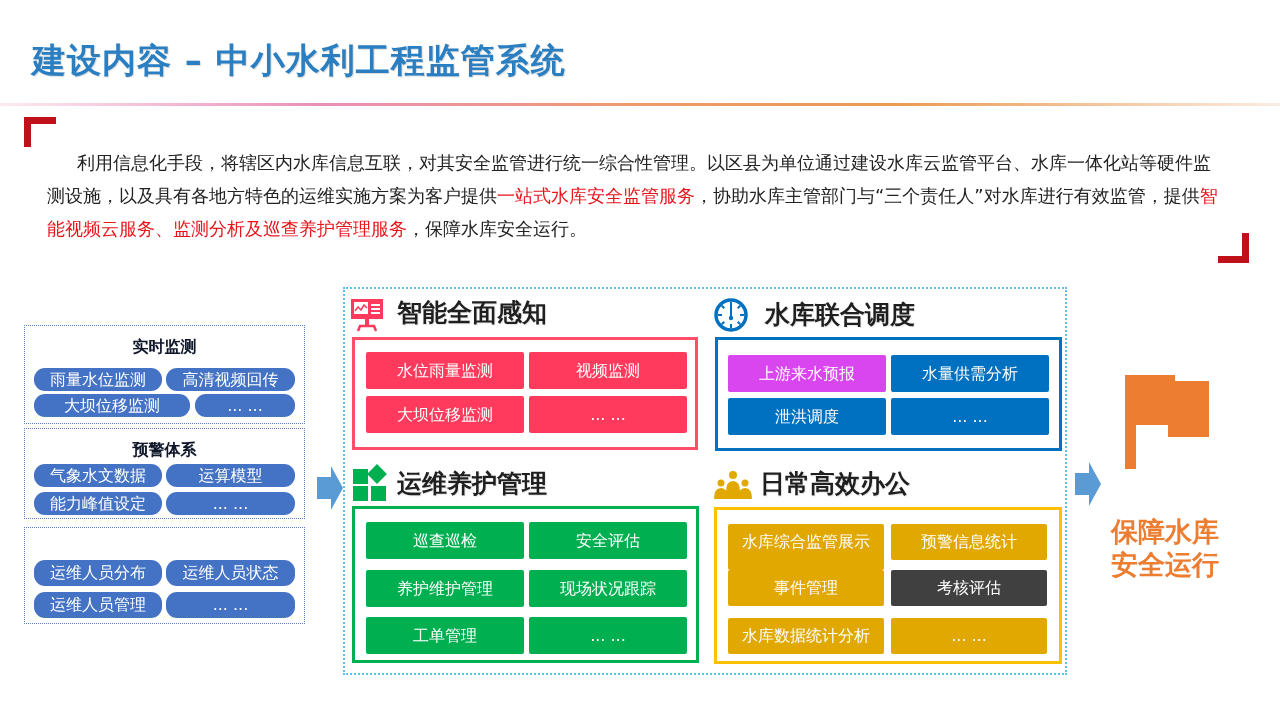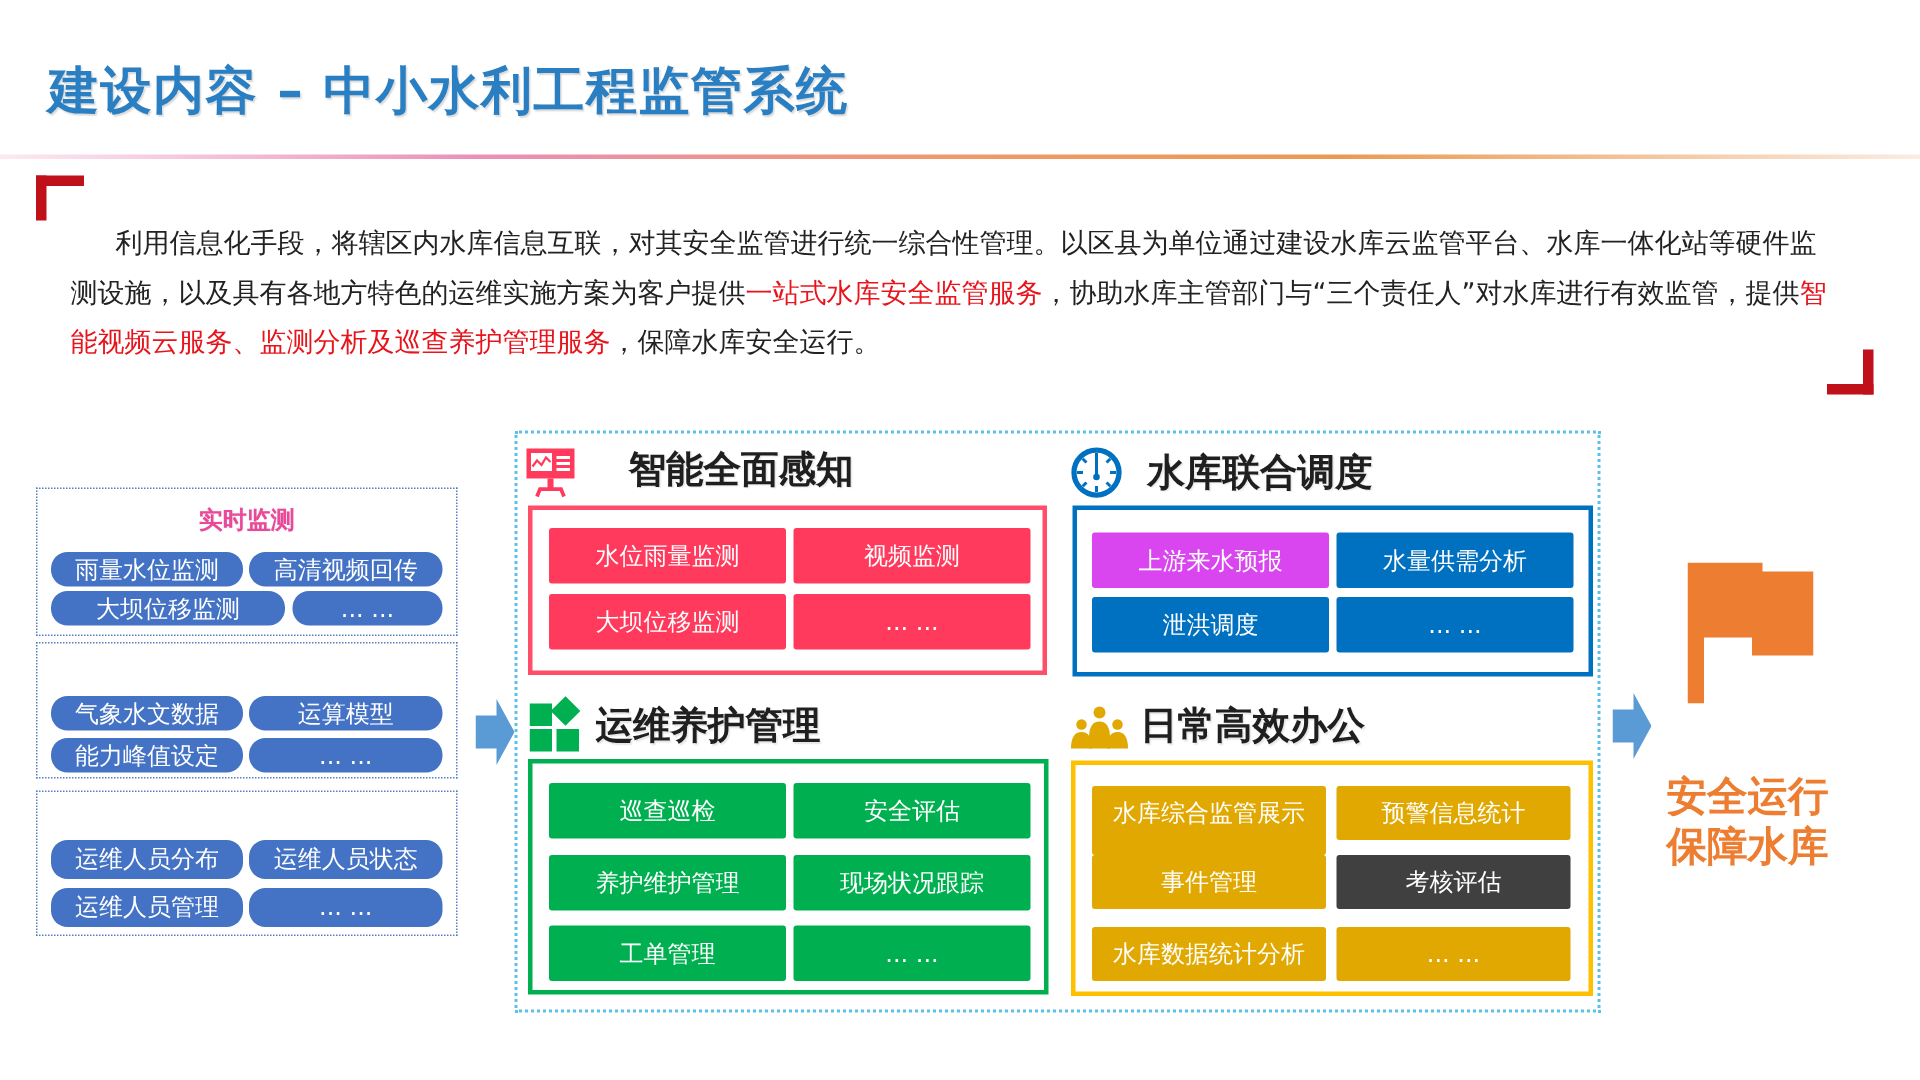--- a/index.html
+++ b/index.html
@@ -28,21 +28,21 @@
     font-size: 18px; line-height: 33px; color: #222; text-indent: 30px;
   }
   .intro .hl { color: #e8141c; }
 
   
   .lgroup {
     position: absolute; left: 24px; width: 281px;
     border: 1.5px dotted #5a7fc0;
   }
   .lgroup .lhead {
-    text-align: center; font-weight: bold; font-size: 16px; color: #ec4899;
+    text-align: center; font-weight: bold; font-size: 16px; color: #0f172a;
     text-shadow: 0 0 1px rgba(0,0,0,0.15);
   }
   .ltile {
     position: absolute; height: 23px; background: #4472c4; color: #fff;
     font-size: 16px; line-height: 23px; text-align: center; border-radius: 11px;
   }
 
   .arrow {
     position: absolute; width: 26px; height: 44px;
   }
@@ -85,20 +85,21 @@
 
 <div class="lgroup" style="top:325px;height:99px;">
   <div class="lhead" style="margin-top:11px;">实时监测</div>
   <div class="ltile" style="left:9px;top:42px;width:128px;">雨量水位监测</div>
   <div class="ltile" style="left:141px;top:42px;width:129px;">高清视频回传</div>
   <div class="ltile" style="left:9px;top:68px;width:156px;">大坝位移监测</div>
   <div class="ltile" style="left:170px;top:68px;width:100px;">... ...</div>
 </div>
 
 <div class="lgroup" style="top:428px;height:91px;">
+  <div class="lhead" style="margin-top:11px;">预警体系</div>
   <div class="ltile" style="left:9px;top:35px;width:128px;">气象水文数据</div>
   <div class="ltile" style="left:141px;top:35px;width:129px;">运算模型</div>
   <div class="ltile" style="left:9px;top:63px;width:128px;">能力峰值设定</div>
   <div class="ltile" style="left:141px;top:63px;width:129px;">... ...</div>
 </div>
 
 <div class="lgroup" style="top:527px;height:97px;">
   <div class="ltile" style="left:9px;top:32px;width:128px;height:26px;line-height:26px;">运维人员分布</div>
   <div class="ltile" style="left:141px;top:32px;width:129px;height:26px;line-height:26px;">运维人员状态</div>
   <div class="ltile" style="left:9px;top:64px;width:128px;height:26px;line-height:26px;">运维人员管理</div>
@@ -114,21 +115,21 @@
 <svg class="sec-icon" style="left:350px;top:297px;" width="34" height="36" viewBox="0 0 34 36">
   <rect x="1" y="2" width="32" height="20" fill="#ff3a5c"></rect>
   <rect x="4" y="5" width="14" height="12" fill="#fff"></rect>
   <polyline points="5,14 8,10 11,13 14,8 17,11" fill="none" stroke="#ff3a5c" stroke-width="1.5"></polyline>
   <rect x="21" y="7" width="9" height="2" fill="#fff"></rect>
   <rect x="21" y="11" width="9" height="2" fill="#fff"></rect>
   <rect x="21" y="15" width="9" height="2" fill="#fff"></rect>
   <rect x="15" y="22" width="4" height="7" fill="#ff3a5c"></rect>
   <path d="M8 34 L10 29 L24 29 L26 34" fill="none" stroke="#ff3a5c" stroke-width="2.5"></path>
 </svg>
-<div class="sec-head" style="left:397px;top:296px;margin-left:22px;">智能全面感知</div>
+<div class="sec-head" style="left:397px;top:296px;">智能全面感知</div>
 <div class="box" style="left:352px;top:337px;width:346px;height:113px;border-color:#ff4d6a;"></div>
 <div class="tile" style="left:366px;top:352px;width:158px;height:37px;line-height:37px;background:#ff3a5c;">水位雨量监测</div>
 <div class="tile" style="left:529px;top:352px;width:158px;height:37px;line-height:37px;background:#ff3a5c;">视频监测</div>
 <div class="tile" style="left:366px;top:396px;width:158px;height:37px;line-height:37px;background:#ff3a5c;">大坝位移监测</div>
 <div class="tile" style="left:529px;top:396px;width:158px;height:37px;line-height:37px;background:#ff3a5c;">... ...</div>
 
 <svg class="sec-icon" style="left:713px;top:297px;" width="36" height="36" viewBox="0 0 36 36">
   <circle cx="18" cy="18" r="15" fill="none" stroke="#0070c0" stroke-width="3.5"></circle>
   <g stroke="#0070c0" stroke-width="2">
     <line x1="18" y1="5" x2="18" y2="9"></line>
@@ -184,15 +185,15 @@
 <div class="tile" style="left:891px;top:618px;width:156px;height:36px;line-height:36px;background:#e0a800;">... ...</div>
 
 <svg class="arrow" style="left:1075px;top:462px;" viewBox="0 0 26 44">
   <polygon points="0,11 14,11 14,0 26,22 14,44 14,33 0,33" fill="#5b9bd5"></polygon>
 </svg>
 
 <svg style="position:absolute;left:1125px;top:375px;" width="84" height="94" viewBox="0 0 84 94">
   <path d="M0 0 L50 0 L50 6 L84 6 L84 62 L43 62 L43 50 L11 50 L11 94 L0 94 Z" fill="#ed7d31"></path>
 </svg>
 <div class="goal-text">
+  <div>保障水库</div>
   <div>安全运行</div>
-  <div>保障水库</div>
 </div>
 
 </body></html>

